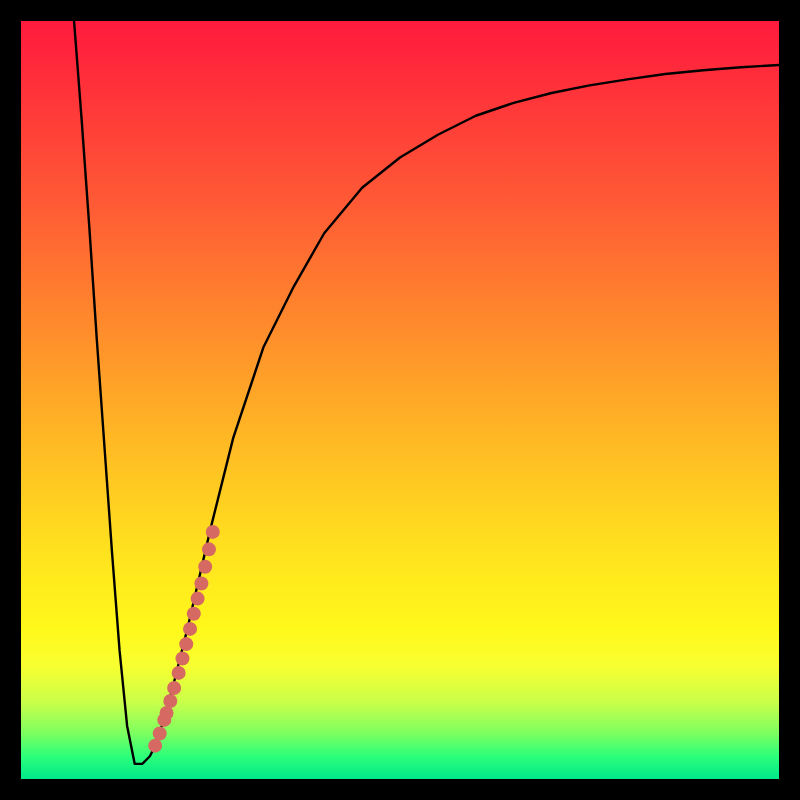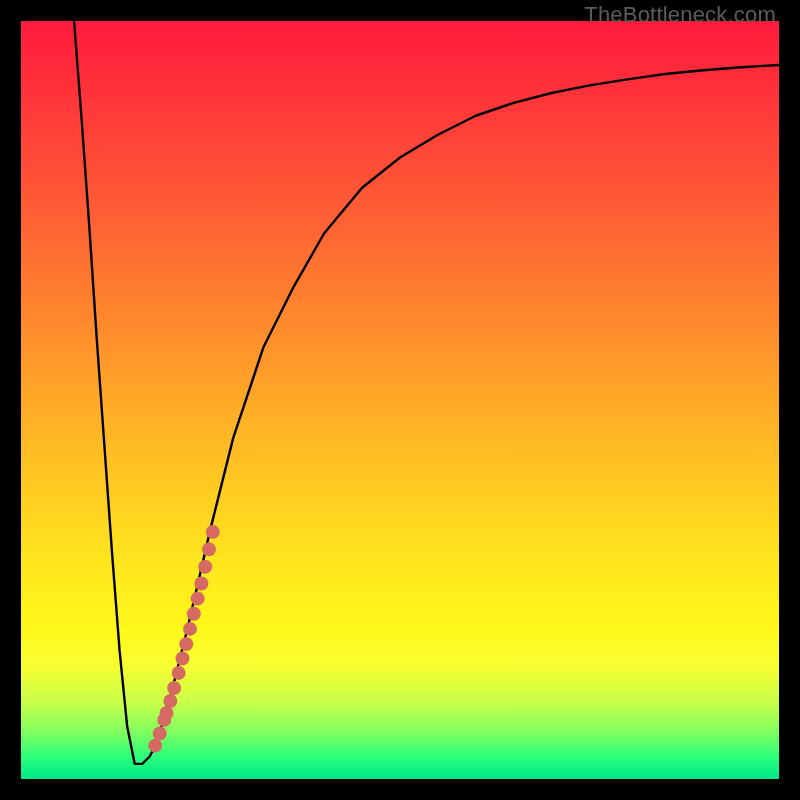--- a/index.html
+++ b/index.html
@@ -69,21 +69,20 @@
     fill: #d66a63;
     stroke: none;
   }
 </style>
 </head>
 <body>
 
 <div class="outer">
   <div class="plot"></div>
 
-  <div class="watermark">TheBottleneck.com</div>
 
   <svg class="overlay" viewBox="0 0 758 758" preserveAspectRatio="none">
     <path id="curve-path" class="curve" d="M53.06 0.00 L60.64 98.54 L68.22 204.66 L75.80 318.36 L83.38 424.48 L90.96 530.60 L98.54 629.14 L106.12 704.94 L113.70 742.84 L121.28 742.84 L128.86 735.26 L136.44 720.10 L151.60 667.04 L166.76 606.40 L189.50 507.86 L212.24 416.90 L242.56 325.94 L272.88 265.30 L303.20 212.24 L341.10 166.76 L379.00 136.44 L416.90 113.70 L454.80 94.75 L492.70 81.86 L530.60 72.01 L568.50 64.43 L606.40 58.37 L644.30 53.06 L682.20 49.27 L720.10 46.24 L758.00 43.96"></path>
     <g id="points-group">
         <circle cx="134.17" cy="724.65" r="7" class="datapoint"></circle>
         <circle cx="138.71" cy="712.52" r="7" class="datapoint"></circle>
         <circle cx="143.26" cy="698.88" r="7" class="datapoint"></circle>
         <circle cx="145.54" cy="692.05" r="7" class="datapoint"></circle>
         <circle cx="149.33" cy="679.93" r="7" class="datapoint"></circle>
         <circle cx="153.12" cy="667.04" r="7" class="datapoint"></circle>

